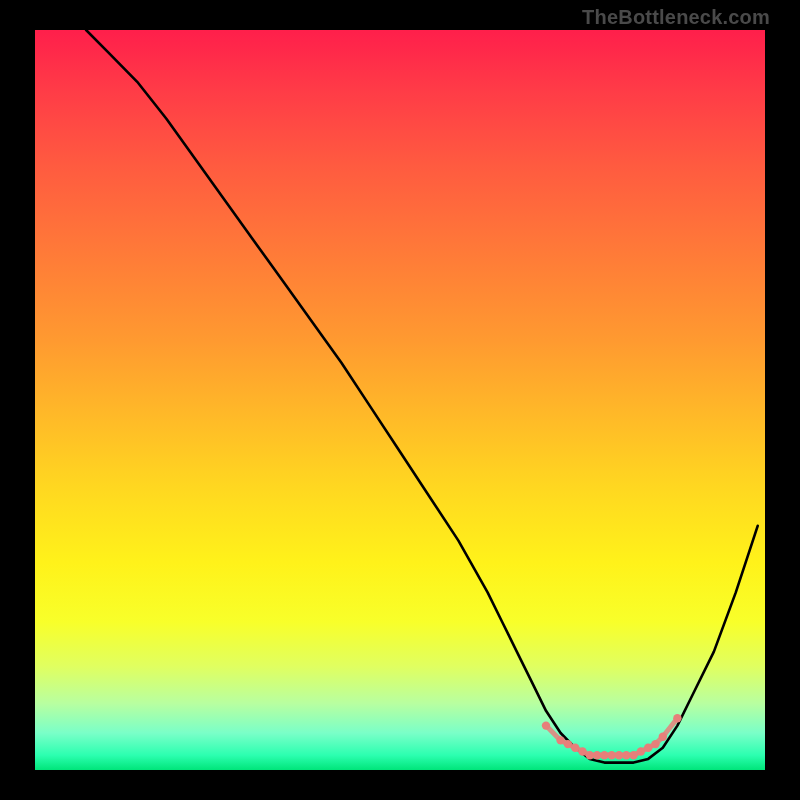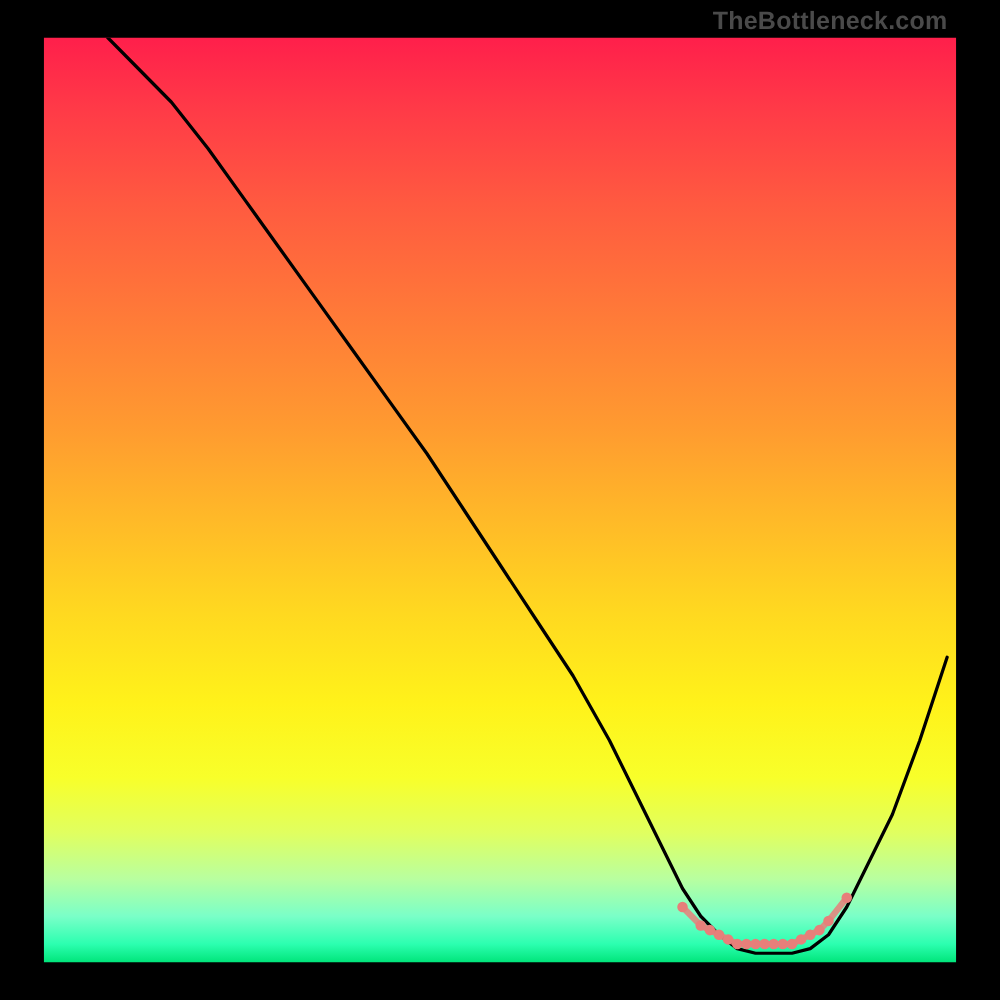--- a/index.html
+++ b/index.html
@@ -34,21 +34,21 @@
       #e0ff60 86%,
       #b8ffa0 91%,
       #7affc8 95%,
       #2cffb0 98%,
       #00e57a 100%
     );
   }
   .watermark {
     position: absolute;
     top: 6px;
-    right: 42px;
+    right: 30px;
     font-family: Arial, Helvetica, sans-serif;
     font-size: 20px;
     font-weight: bold;
     color: #4a4a4a;
     letter-spacing: 0.2px;
   }
   svg.curve {
     position: absolute;
     inset: 0;
   }

